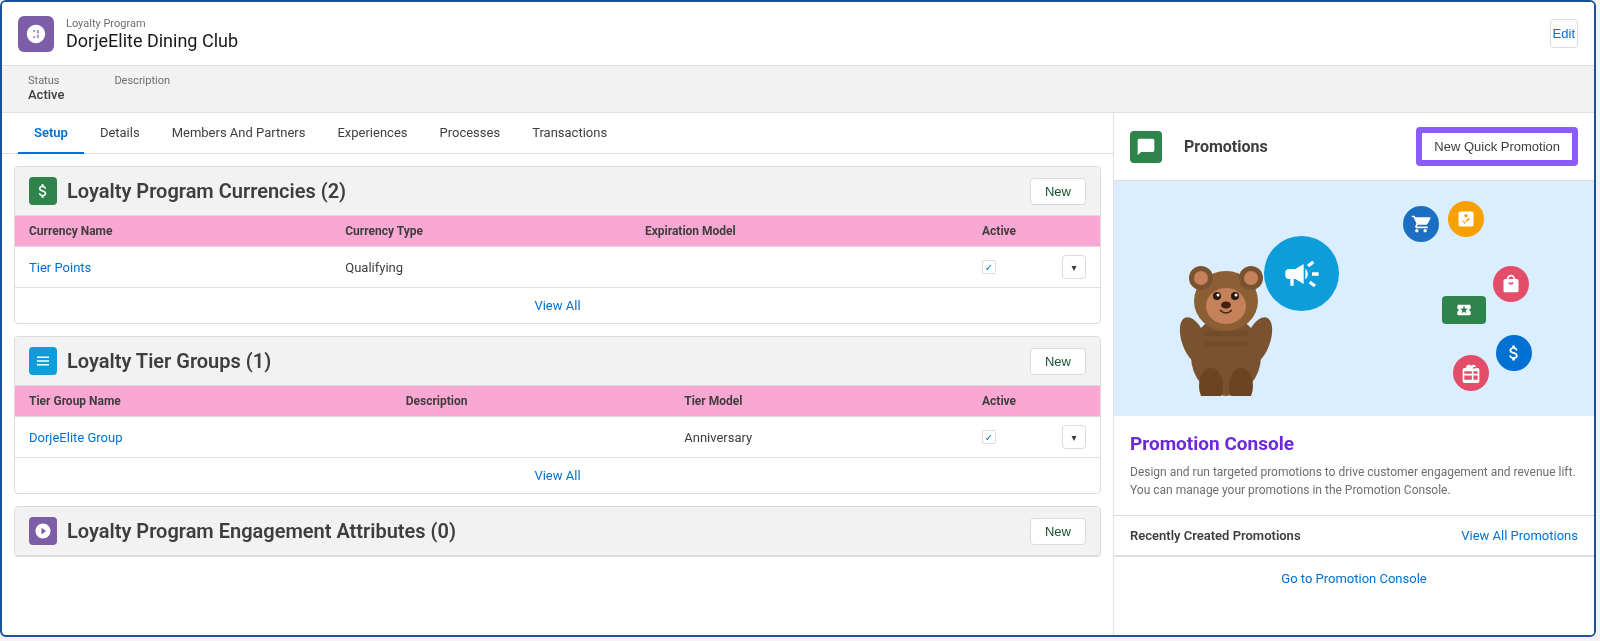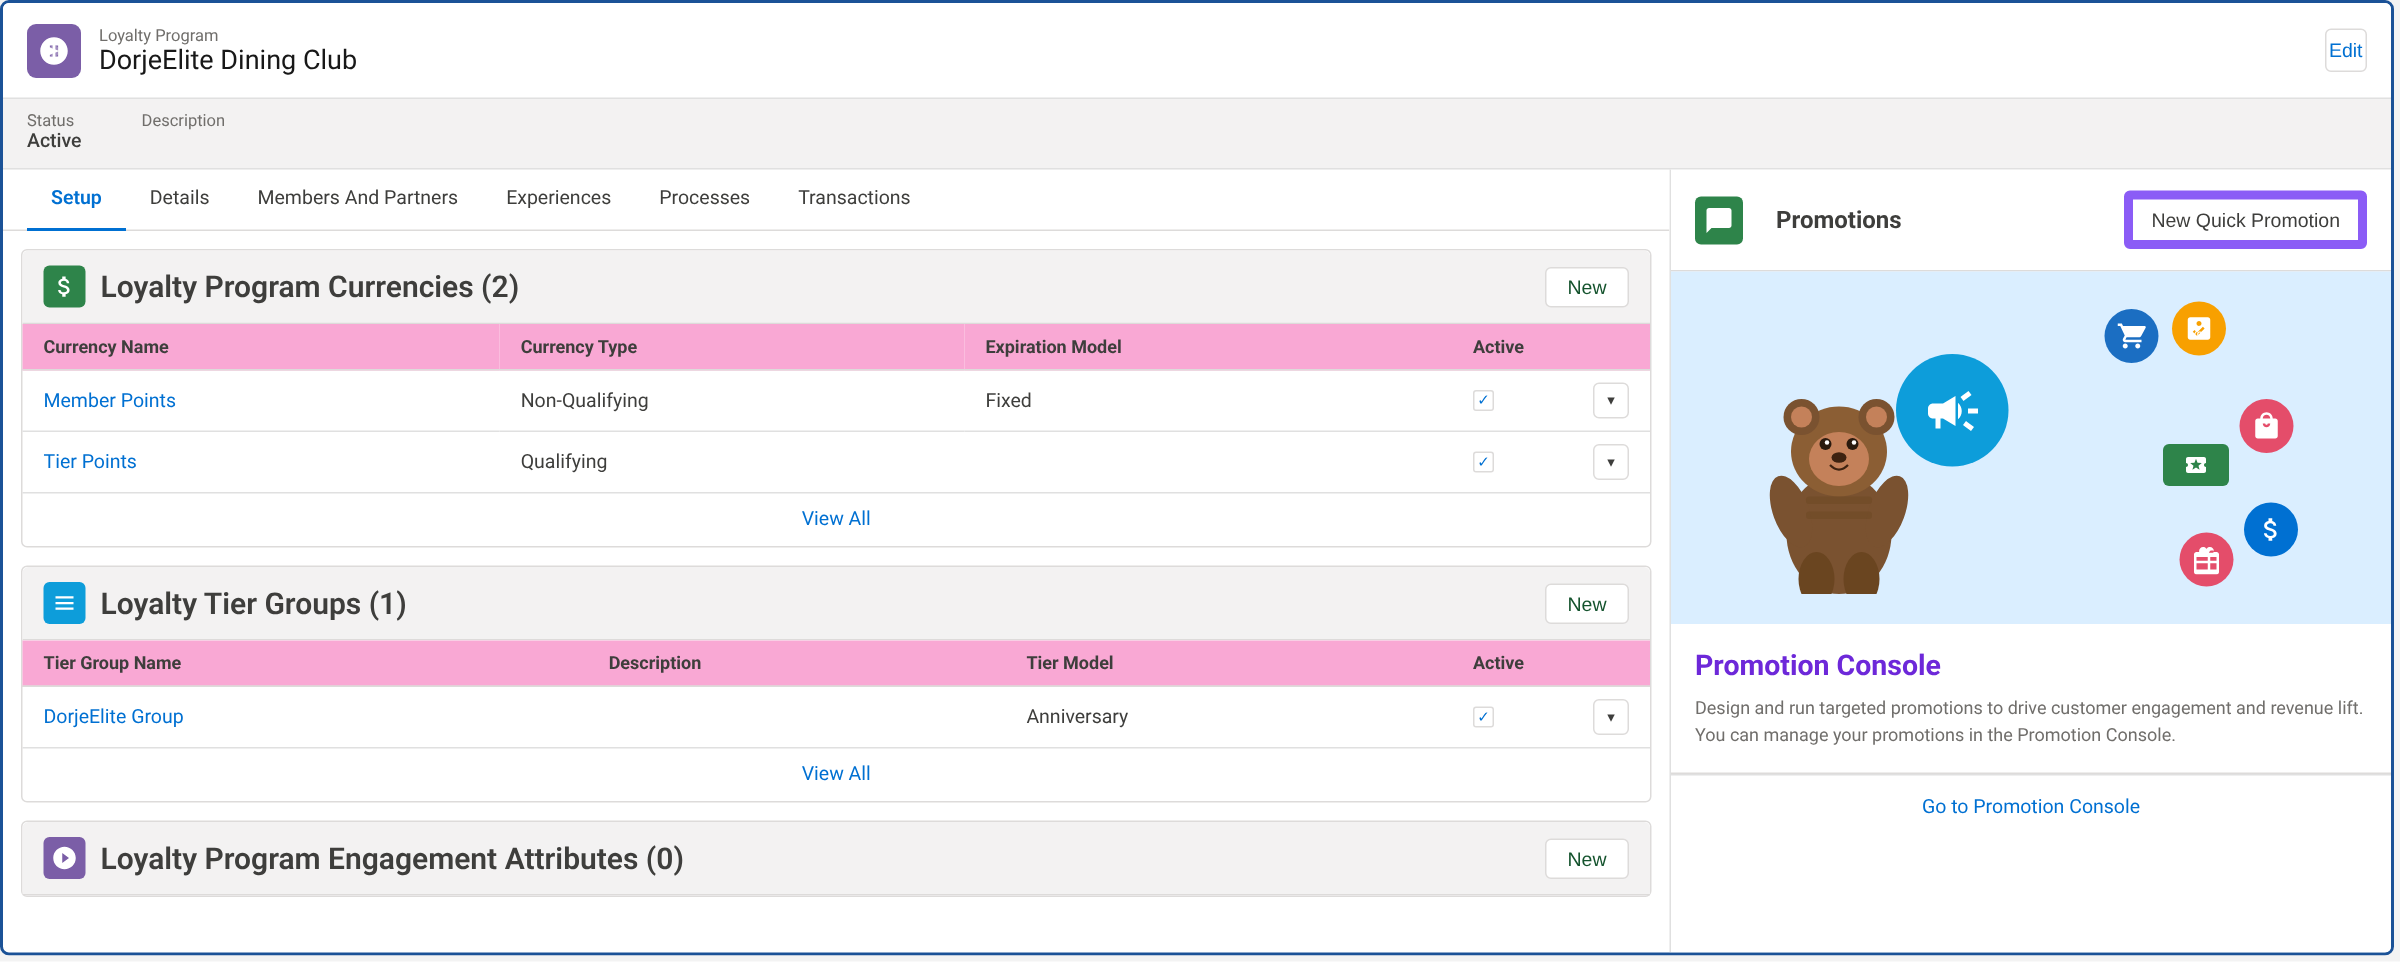--- a/index.html
+++ b/index.html
@@ -12,21 +12,21 @@
     .header-left { display: flex; align-items: center; gap: 12px; }
     .app-icon { width: 36px; height: 36px; background: #7b5ea7; border-radius: 6px; display: flex; align-items: center; justify-content: center; }
     .app-icon svg { width: 22px; height: 22px; }
     .header-title-group { display: flex; flex-direction: column; }
     .header-subtitle { font-size: 11px; color: #706e6b; }
     .header-title { font-size: 18px; font-weight: 400; color: #181818; }
     .edit-btn { border: 1px solid #dddbda; background: #fff; border-radius: 4px; padding: 6px 2px; font-size: 13px; cursor: pointer; color: #0070d2; font-weight: 400; }
 
     
     .status-bar { background: #f3f2f2; padding: 8px 16px 10px; border-bottom: 1px solid #e0e0e0; display: flex; gap: 40px; }
-    .status-field { display: flex; flex-direction: column; }
+    .status-field { display: flex; flex-direction: column; margin-left: 10px; }
     .status-label { font-size: 11px; color: #706e6b; }
     .status-value { font-size: 13px; color: #3e3e3c; font-weight: 500; }
 
     
     .content-area { display: flex; flex: 1; overflow: hidden; }
 
     
     .left-panel { flex: 1; overflow-y: auto; border-right: 1px solid #e0e0e0; }
 
     
@@ -156,33 +156,20 @@
           <thead>
             <tr>
               <th>Currency Name</th>
               <th>Currency Type</th>
               <th>Expiration Model</th>
               <th class="col-active">Active</th>
               <th class="col-dropdown"></th>
             </tr>
           </thead>
           <tbody>
-            <tr>
-              <td><a class="link-text">Member Points</a></td>
-              <td>Non-Qualifying</td>
-              <td>Fixed</td>
-              <td>
-                <div class="checkbox-icon checked"></div>
-              </td>
-              <td>
-                <div class="dropdown-cell">
-                  <button class="dropdown-btn">▾</button>
-                </div>
-              </td>
-            </tr>
             <tr>
               <td><a class="link-text">Tier Points</a></td>
               <td>Qualifying</td>
               <td></td>
               <td>
                 <div class="checkbox-icon checked"></div>
               </td>
               <td>
                 <div class="dropdown-cell">
                   <button class="dropdown-btn">▾</button>
@@ -349,20 +336,24 @@
             </svg>
           </div>
         </div>
       </div>
 
       <div class="promo-console-info">
         <div class="promo-console-title">Promotion Console</div>
         <div class="promo-console-desc">Design and run targeted promotions to drive customer engagement and revenue lift. You can manage your promotions in the Promotion Console.</div>
       </div>
 
+      <div class="recently-section">
+        <span class="recently-label">Recently Created Promotions</span>
+        <a class="view-all-promos">View All Promotions</a>
+      </div>
 
       <div class="go-console">
         <a class="go-console-link">Go to Promotion Console</a>
       </div>
 
     </div>
   </div>
 </div>
 
 </body></html>

